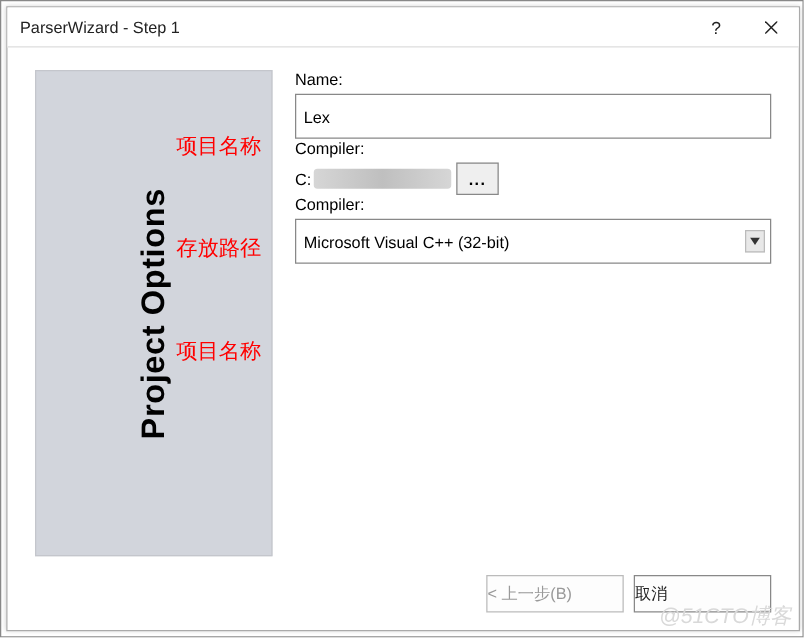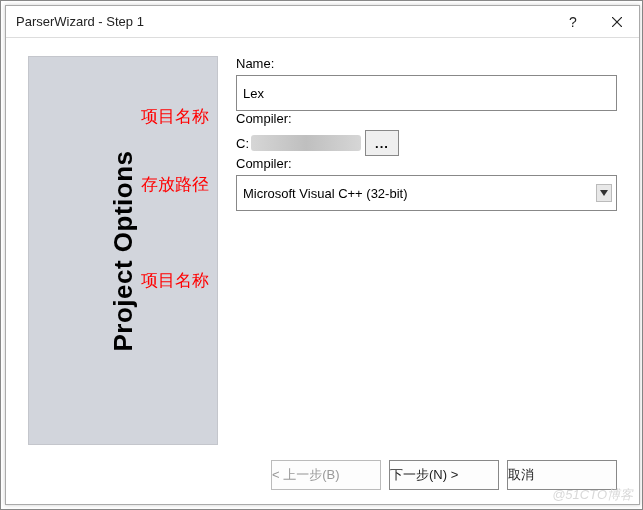--- a/index.html
+++ b/index.html
@@ -151,21 +151,21 @@
   display: flex;
   align-items: center;
   justify-content: flex-start;
   color: #222;
 }
 .dlg-btn.disabled { color: #999; border-color: #bbb; }
 .watermark {
   position: fixed;
   right: 10px;
   bottom: 6px;
-  font-size: 13px;
+  font-size: 17px;
   color: #d9d9d9;
   font-style: italic;
   font-family: Arial, sans-serif;
 }
 .smudge {
   display:inline-block;
   vertical-align:middle;
   height:16px;
   background: linear-gradient(90deg,#d6d6d6,#bfbfbf,#d6d6d6);
   border-radius:3px;
@@ -189,21 +189,21 @@
           </svg>
     </div>
   </div>
 
   <div class="content">
     <div class="main-area">
 
       <div class="sidebar">
         <div class="sidebar-title">Project Options</div>
         <div class="annot" style="top:48px;">项目名称</div>
-        <div class="annot" style="top:116px;">存放路径</div>
+        <div class="annot" style="top:130px;">存放路径</div>
         <div class="annot" style="top:212px;">项目名称</div>
       </div>
 
       <div class="form-col">
 
         <div class="field">
           <span class="field-label">Name:</span>
           <input class="textfield" type="text" value="Lex" style="">
         </div>
 
@@ -234,23 +234,20 @@
         </div>
 
       </div>
     </div>
 
     <div class="button-row">
       <div class="dlg-btn disabled">
         <span>&lt; 上一步(B)</span>
       </div>
       <div class="dlg-btn">
-        <span>下一步(N) &gt;</span>
-      </div>
-      <div class="dlg-btn">
         <span>取消</span>
       </div>
     </div>
   </div>
 
 </div>
 </div>
 
 <div class="watermark">@51CTO博客</div>
 

